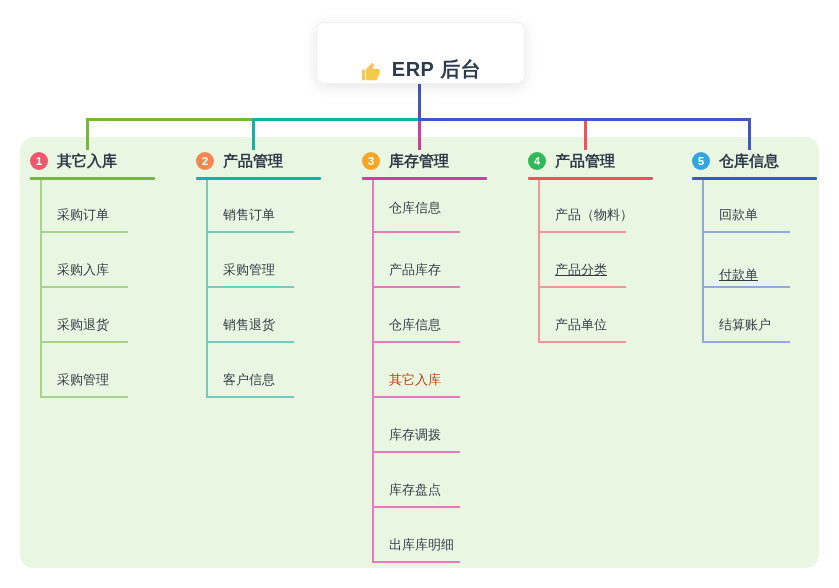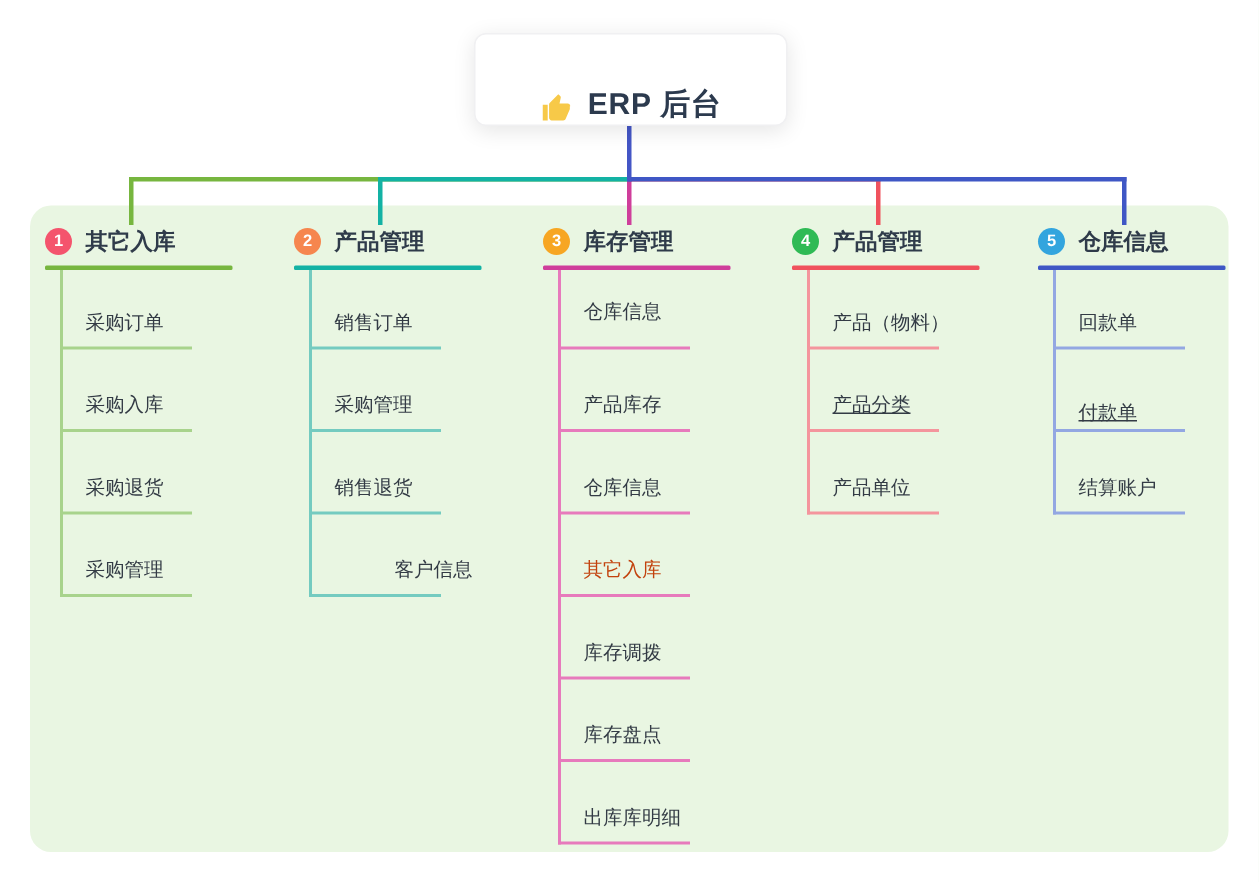--- a/index.html
+++ b/index.html
@@ -92,21 +92,21 @@
           <div class="branch-label" style="color: rgb(47, 59, 74);">产品管理</div>
         </div>
         <div class="branch-underline" style="background: rgb(19, 178, 164);"></div>
         <div class="stem" style="background: rgb(116, 203, 192); height: 218px;"></div>
         <div class="item-label" style="top: 61px; color: rgb(51, 59, 69);">销售订单</div>
         <div class="item-underline" style="top: 86px; background: rgb(116, 203, 192);"></div>
         <div class="item-label" style="top: 116px; color: rgb(51, 59, 69);">采购管理</div>
         <div class="item-underline" style="top: 141px; background: rgb(116, 203, 192);"></div>
         <div class="item-label" style="top: 171px; color: rgb(51, 59, 69);">销售退货</div>
         <div class="item-underline" style="top: 196px; background: rgb(116, 203, 192);"></div>
-        <div class="item-label" style="top: 226px; color: rgb(51, 59, 69); margin-left: 40px;">客户信息</div>
+        <div class="item-label" style="top: 226px; color: rgb(51, 59, 69);">客户信息</div>
         <div class="item-underline" style="top: 251px; background: rgb(116, 203, 192);"></div>
       </div>
       <div class="col" style="left: 362px; top: 145px; width: 125px;">
         <div class="branch-head">
           <div class="badge" style="background: rgb(247, 166, 35);">3</div>
           <div class="branch-label" style="color: rgb(47, 59, 74);">库存管理</div>
         </div>
         <div class="branch-underline" style="background: rgb(207, 62, 155);"></div>
         <div class="stem" style="background: rgb(231, 122, 188); height: 383px;"></div>
         <div class="item-label" style="top: 54px; color: rgb(51, 59, 69);">仓库信息</div>

